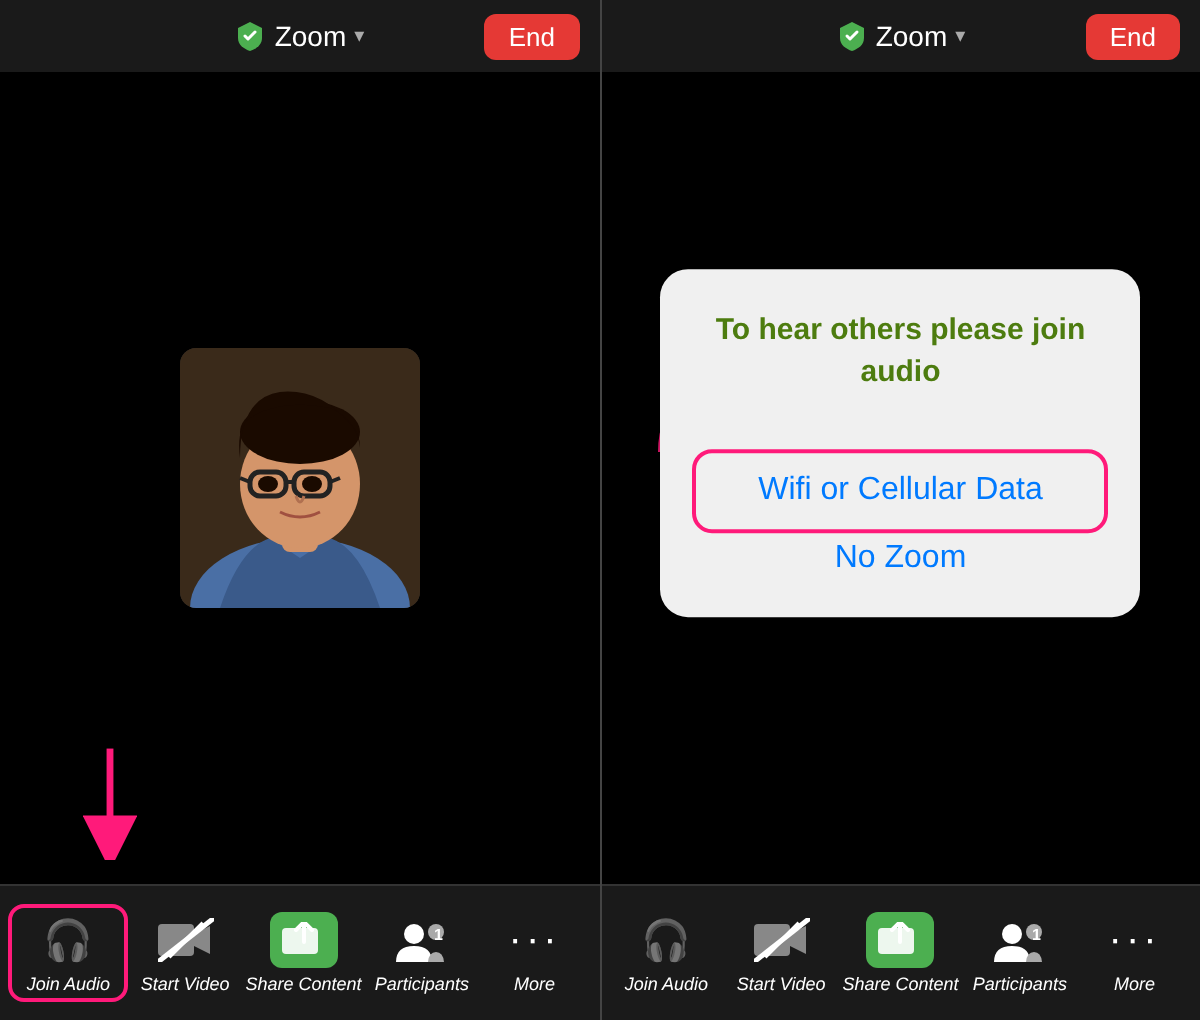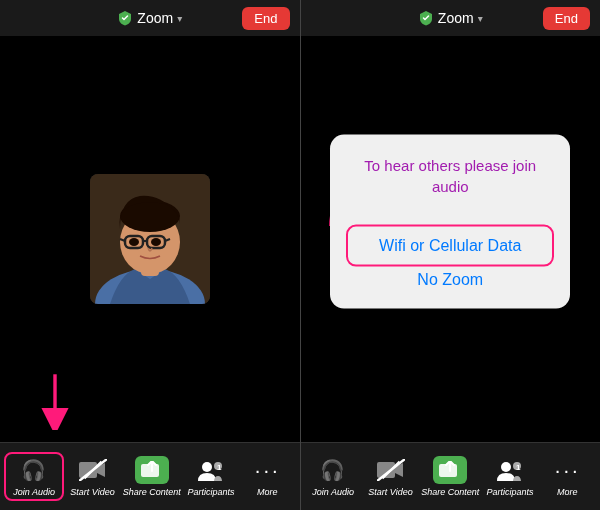--- a/index.html
+++ b/index.html
@@ -164,22 +164,22 @@
       background: #f0f0f0;
       border-radius: 14px;
       padding: 20px 16px 16px;
       width: 240px;
       text-align: center;
       box-shadow: 0 4px 20px rgba(0,0,0,0.4);
     }
 
     .dialog-title {
       font-size: 15px;
-      color: #a21caf;
-      font-weight: 400;
+      color: #4d7c0f;
+      font-weight: 700;
       margin-bottom: 28px;
       line-height: 1.4;
     }
 
     .wifi-btn {
       display: block;
       width: 100%;
       border: 2px solid #ff1a7a;
       border-radius: 10px;
       padding: 10px;

